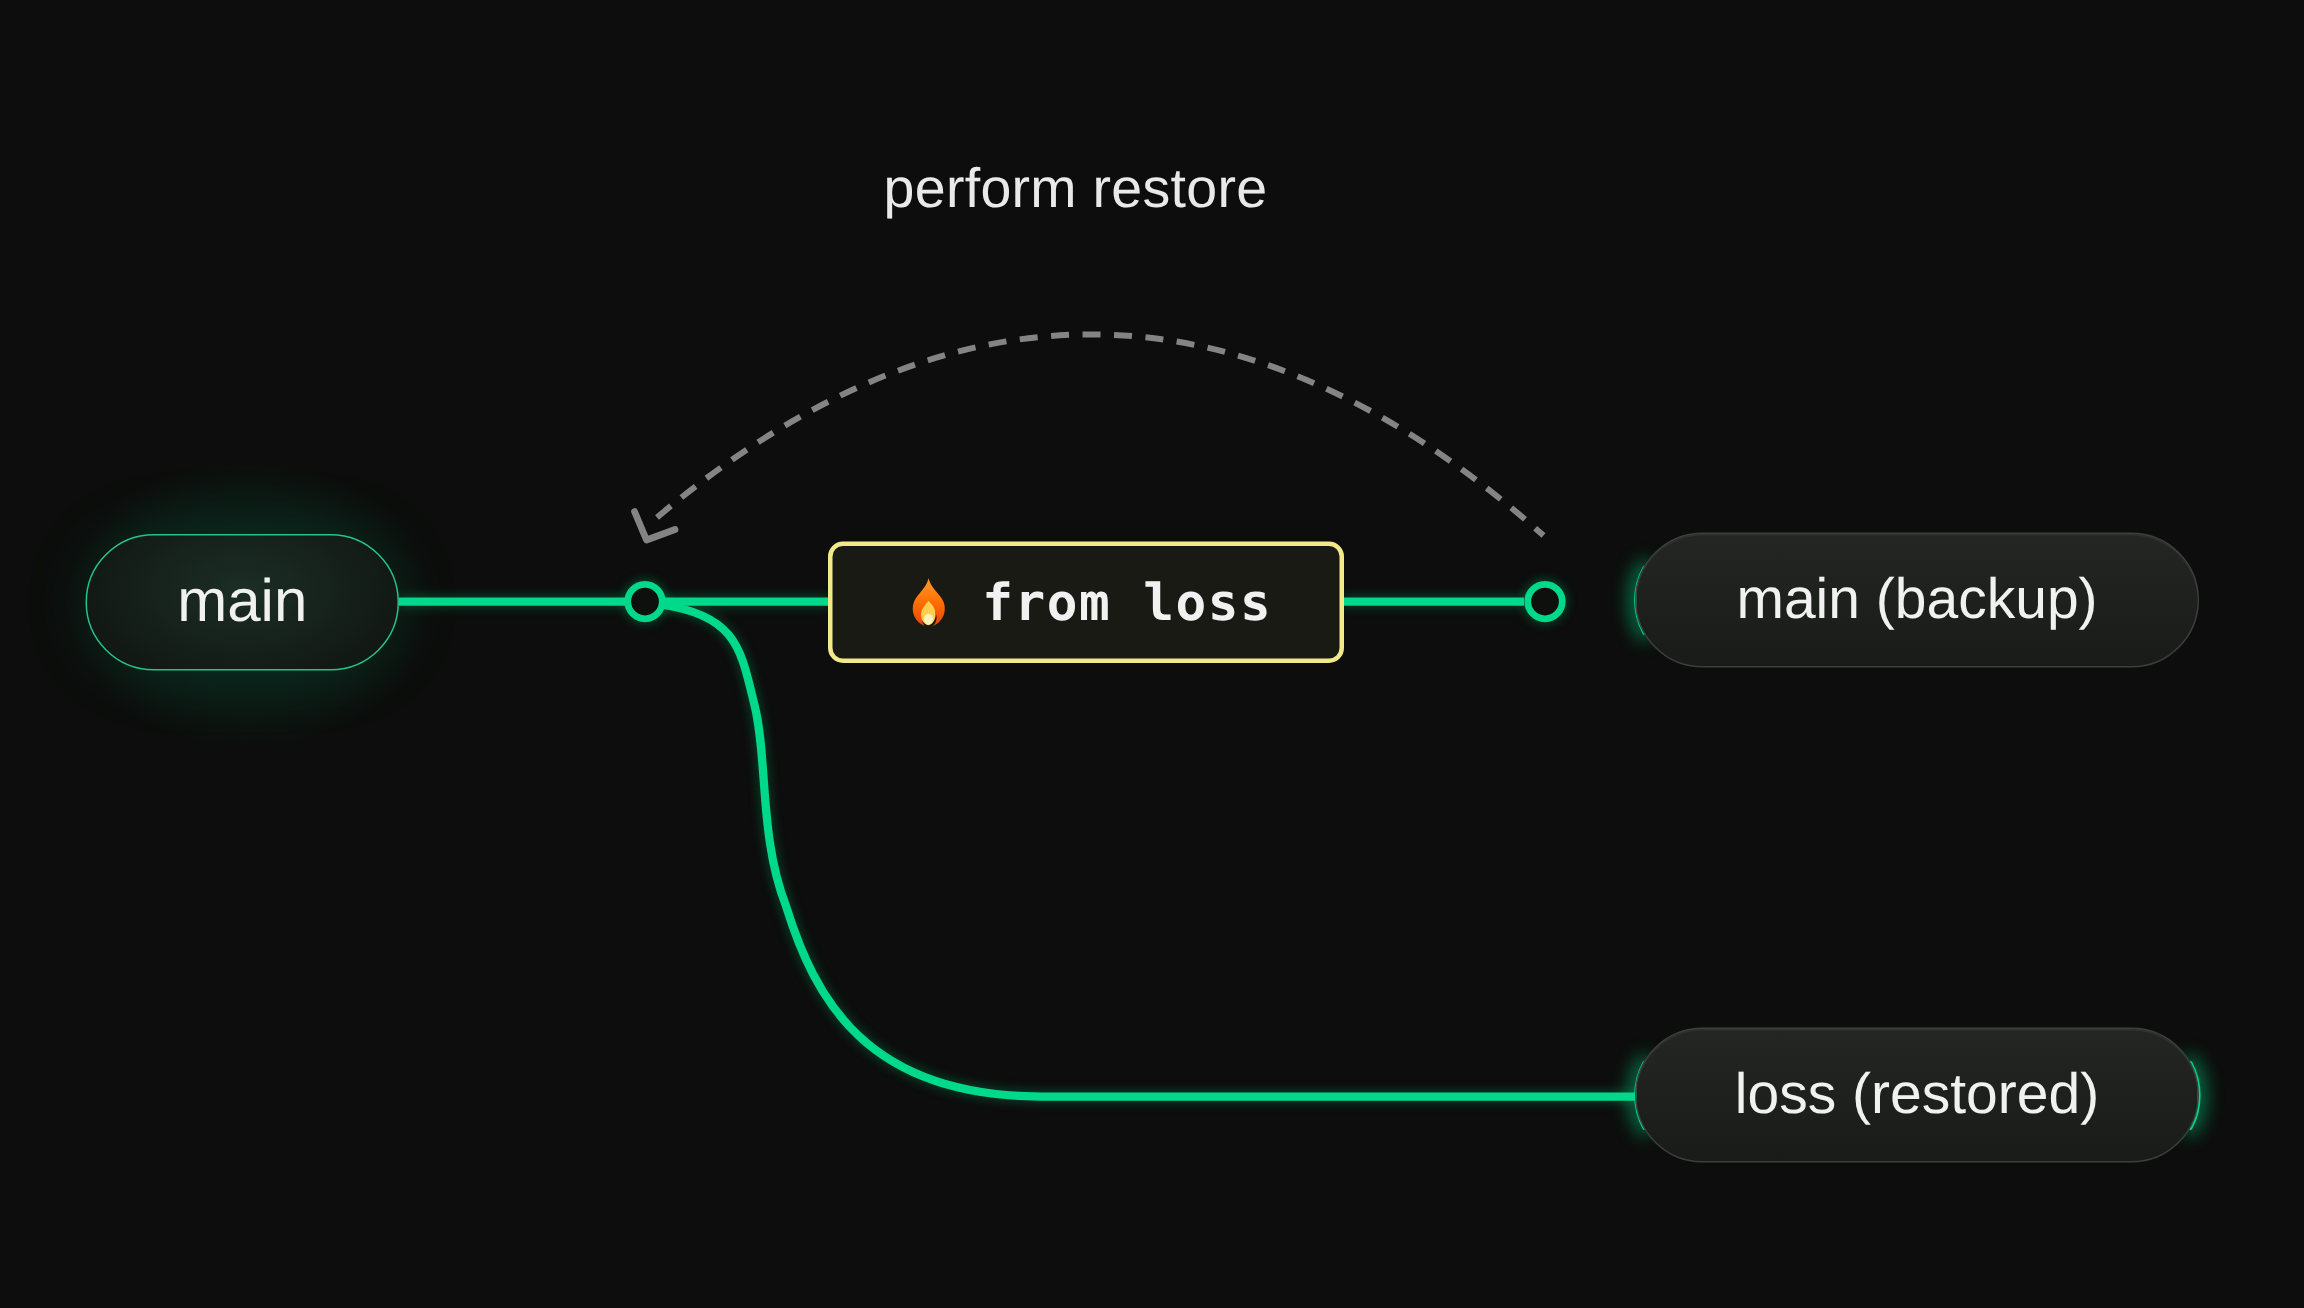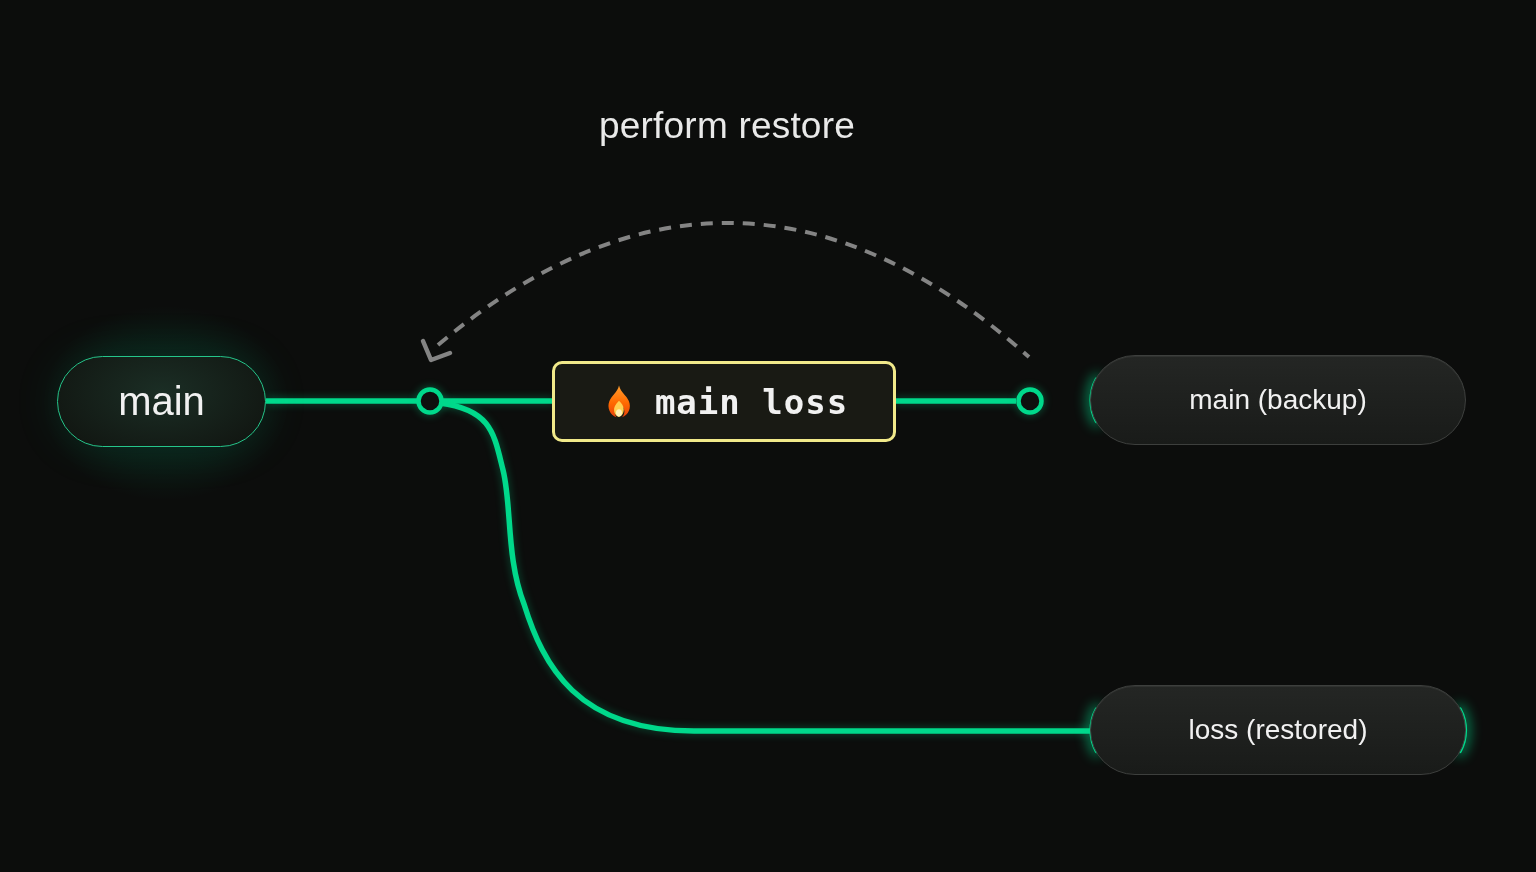--- a/index.html
+++ b/index.html
@@ -5,21 +5,21 @@
   html,body{margin:0;padding:0;background:#000;}
   .canvas{
     position:relative;
     width:1536px;height:872px;
     background:var(--background,#0c0d0c);
     overflow:hidden;
     font-family:"Liberation Sans",sans-serif;
   }
   
   .caption{
-    position:absolute;left:427px;top:102px;width:600px;
+    position:absolute;left:417px;top:102px;width:600px;
     text-align:center;
     color:var(--caption-text,#e9e9e9);
     font-size:37px;line-height:47px;font-weight:400;
     letter-spacing:.2px;
   }
   
   .glow-main{
     position:absolute;left:8px;top:278px;width:315px;height:250px;
     background:radial-gradient(closest-side,rgba(0,220,145,0.14),rgba(0,220,145,0.05) 55%,rgba(0,220,145,0) 78%);
     pointer-events:none;
@@ -56,21 +56,21 @@
     stroke-width:11;fill:none;stroke-linecap:round;
     opacity:.5;filter:blur(6px);
   }
   
   .pill{
     position:absolute;
     display:flex;align-items:center;justify-content:center;
     box-sizing:border-box;
     border-radius:46px;
     color:var(--label-text,#f1f1f1);
-    font-size:28px;
+    font-size:38px;
   }
   .pill-main{
     left:57px;top:356px;width:209px;height:91px;
     font-size:40px;
     border:1.5px solid var(--main-pill-border,#25c58a);
     background:radial-gradient(150px 90px at 50% 40%,var(--main-pill-bg-glow,#1b2e25),#10130f 90%);
     box-shadow:0 0 50px rgba(0,220,145,.10);
     text-align:center;
   }
   .pill-gray{
@@ -160,16 +160,16 @@
         </linearGradient>
       </defs>
       <path fill="url(#flameG)" d="M12 1.6 C 11 6 7.4 8 5.9 11.5 C 4.3 15.5 6.3 20.2 10.4 21.7
                C 9 19.9 9.1 17.6 10.2 16 C 11 14.9 11.8 14.2 12.2 12.8
                C 14 14 15.4 15.8 15.4 18 C 15.4 19.3 15 20.7 13.8 21.7
                C 18 20.2 20 15.4 18.2 11.3 C 16.6 7.8 13.2 6.1 12 1.6 Z"></path>
       <path fill="#ffd050" d="M12 11.2 C 13.7 12.7 15 14.7 15 16.7 C 15 19.2 13.7 20.9 11.9 21.4
                C 10.1 20.9 8.9 19.2 8.9 17 C 8.9 14.5 10.5 13 12 11.2 Z"></path>
       <ellipse cx="12" cy="18.8" rx="1.9" ry="2.3" fill="#fff2b8"></ellipse>
     </svg>
-    <span>main loss</span>
+    <span>from loss</span>
   </div>
 
 </div>
 
 </body></html>

